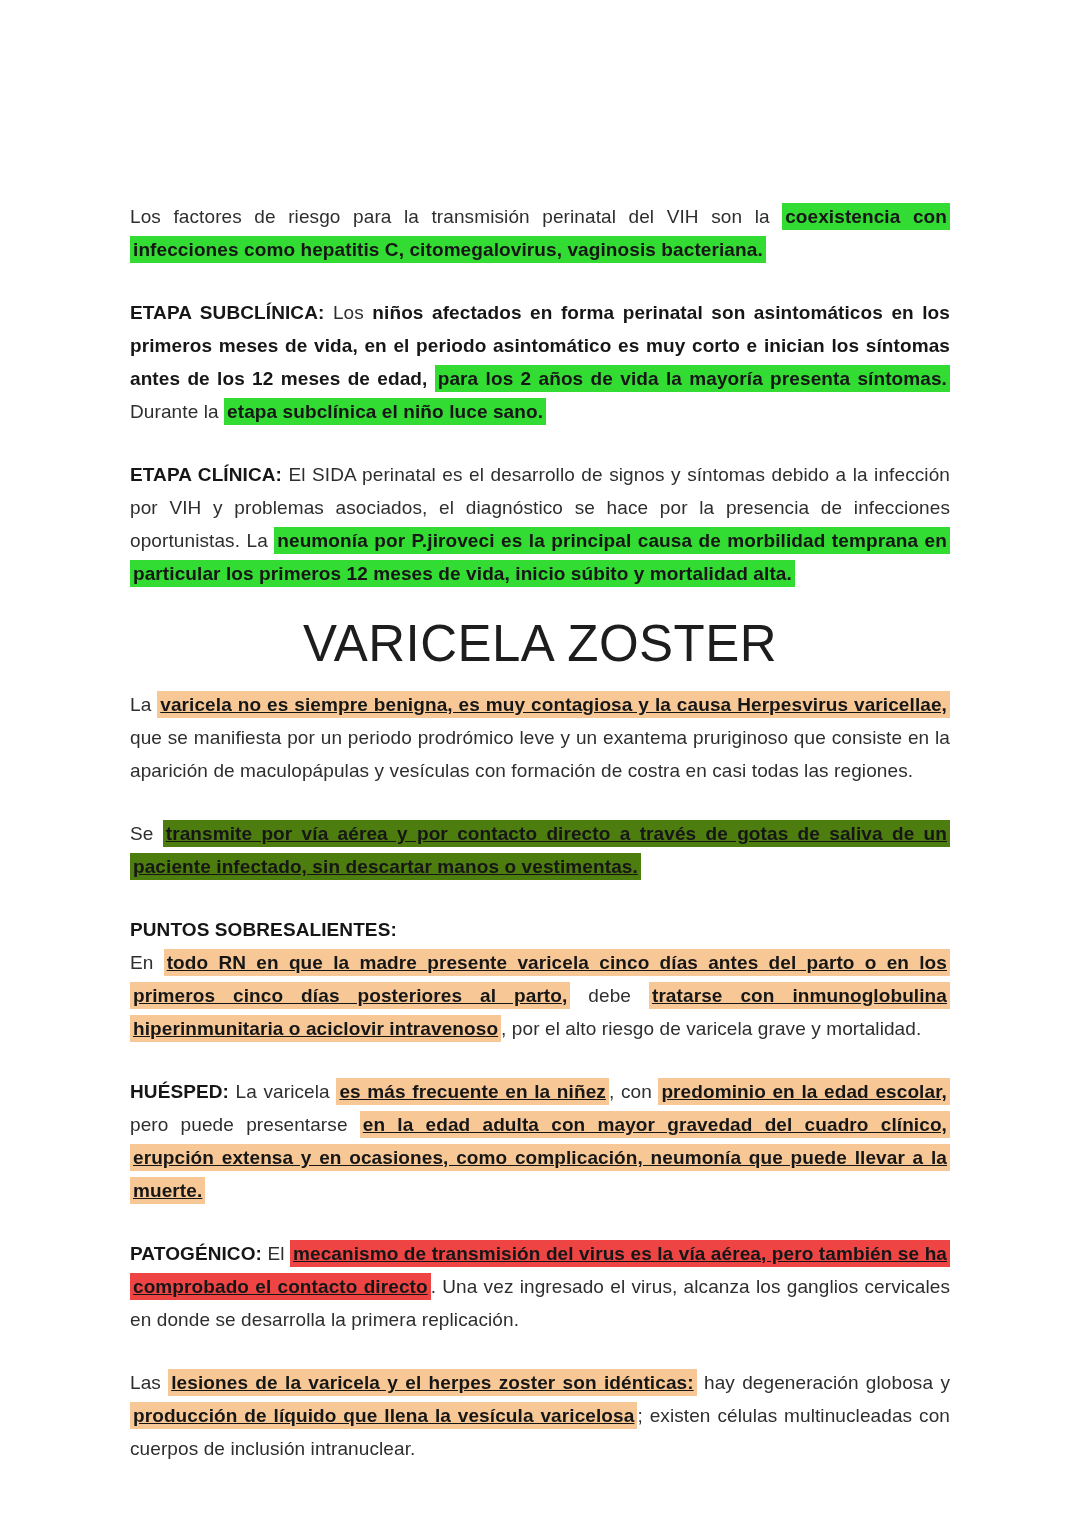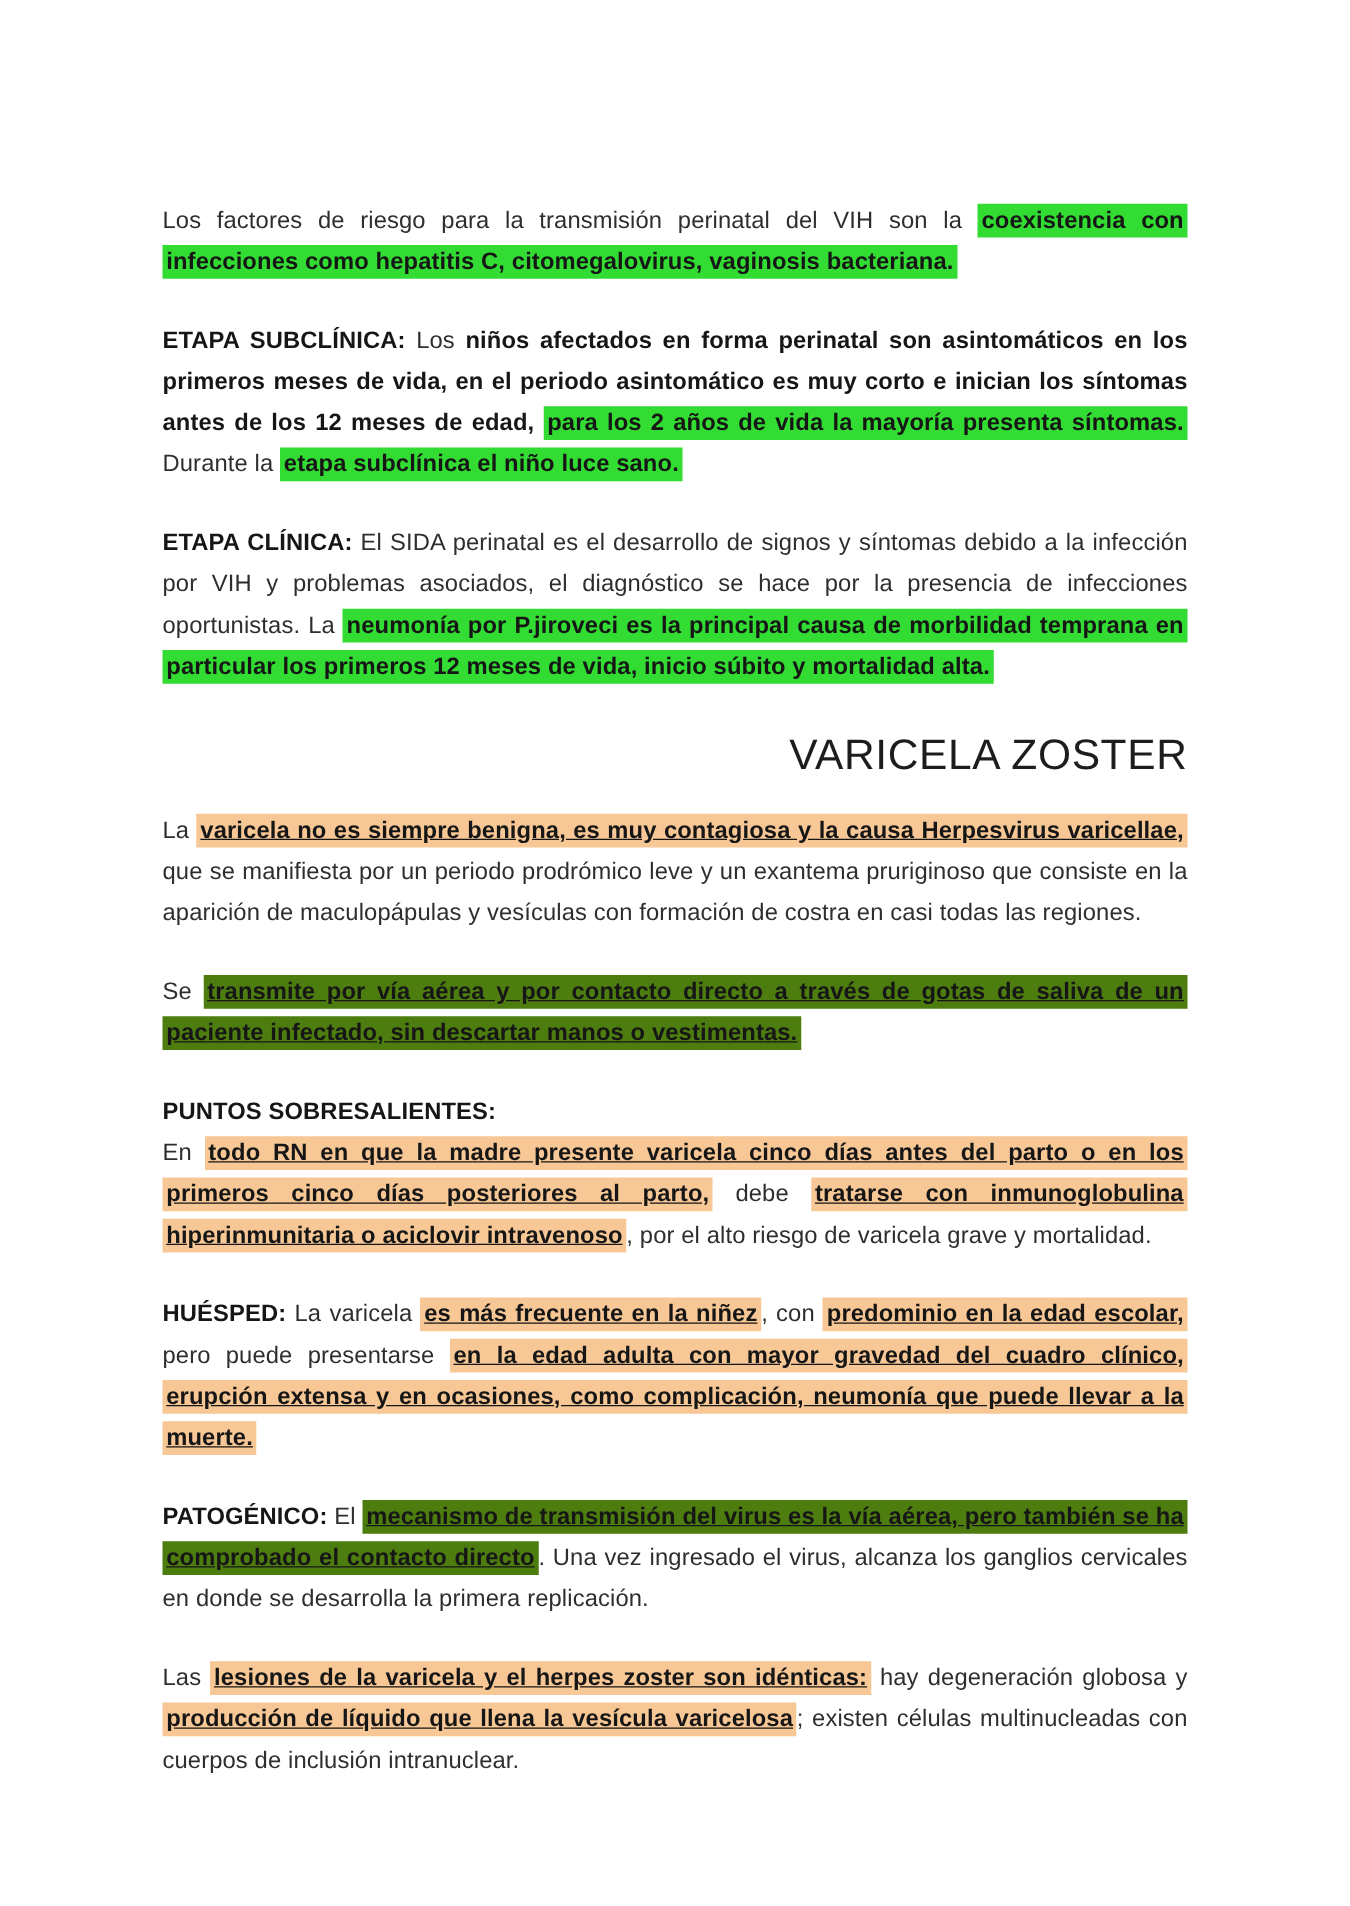--- a/index.html
+++ b/index.html
@@ -11,37 +11,38 @@
   body {
     width: 1080px;
     height: 1525px;
     overflow: hidden;
     font-family: "Liberation Sans", sans-serif;
     color: #2e2e2e;
   }
   .page {
     padding: 160px 130px 0 130px;
     width: 1080px;
+    margin-top: 40px;
   }
   .para {
     font-size: 19px;
     line-height: 33px;
     letter-spacing: 0.1px;
     margin: 0 0 30px 0;
     text-align: justify;
   }
   .heading {
     font-family: "Liberation Sans", sans-serif;
     font-weight: 400;
-    font-size: 34px;
+    font-size: 51px;
     line-height: 48px;
     letter-spacing: 0.5px;
     color: #1d1d1d;
     margin: 24px 0 20px 0;
-    text-align: right;
+    text-align: center;
   }
   .b {
     font-weight: 700;
     color: #161616;
   }
   .hl-green {
     padding: 3px 3px;
     -webkit-box-decoration-break: clone;
     box-decoration-break: clone;
   }
@@ -57,15 +58,15 @@
 
 <main class="page">
     <p class="para"><span>Los factores de riesgo para la transmisión perinatal del VIH son la </span><span class="b hl-green" style="background-color: rgb(51, 220, 51);">coexistencia con infecciones como hepatitis C, citomegalovirus, vaginosis bacteriana.</span></p>
     <p class="para"><span class="b">ETAPA SUBCLÍNICA: </span><span>Los </span><span class="b">niños afectados en forma perinatal son asintomáticos en los primeros meses de vida, en el periodo asintomático es muy corto e inician los síntomas antes de los 12 meses de edad, </span><span class="b hl-green" style="background-color: rgb(51, 220, 51);">para los 2 años de vida la mayoría presenta síntomas.</span><span> Durante la </span><span class="b hl-green" style="background-color: rgb(51, 220, 51);">etapa subclínica el niño luce sano.</span></p>
     <p class="para"><span class="b">ETAPA CLÍNICA: </span><span>El SIDA perinatal es el desarrollo de signos y síntomas debido a la infección por VIH y problemas asociados, el diagnóstico se hace por la presencia de infecciones oportunistas. La </span><span class="b hl-green" style="background-color: rgb(51, 220, 51);">neumonía por P.jiroveci es la principal causa de morbilidad temprana en particular los primeros 12 meses de vida, inicio súbito y mortalidad alta.</span></p>
     <h1 class="heading">VARICELA ZOSTER</h1>
     <p class="para"><span>La </span><span class="b hl-orange" style="background-color: rgb(247, 199, 149);">varicela no es siempre benigna, es muy contagiosa y la causa Herpesvirus varicellae,</span><span> que se manifiesta por un periodo prodrómico leve y un exantema pruriginoso que consiste en la aparición de maculopápulas y vesículas con formación de costra en casi todas las regiones.</span></p>
     <p class="para"><span>Se </span><span class="b hl-orange" style="background-color: #4d7c0f;">transmite por vía aérea y por contacto directo a través de gotas de saliva de un paciente infectado, sin descartar manos o vestimentas.</span></p>
     <p class="para"><span class="b">PUNTOS SOBRESALIENTES:</span><br><span>En </span><span class="b hl-orange" style="background-color: rgb(247, 199, 149);">todo RN en que la madre presente varicela cinco días antes del parto o en los primeros cinco días posteriores al parto,</span><span> debe </span><span class="b hl-orange" style="background-color: rgb(247, 199, 149);">tratarse con inmunoglobulina hiperinmunitaria o aciclovir intravenoso</span><span>, por el alto riesgo de varicela grave y mortalidad.</span></p>
     <p class="para"><span class="b">HUÉSPED: </span><span>La varicela </span><span class="b hl-orange" style="background-color: rgb(247, 199, 149);">es más frecuente en la niñez</span><span>, con </span><span class="b hl-orange" style="background-color: rgb(247, 199, 149);">predominio en la edad escolar,</span><span> pero puede presentarse </span><span class="b hl-orange" style="background-color: rgb(247, 199, 149);">en la edad adulta con mayor gravedad del cuadro clínico, erupción extensa y en ocasiones, como complicación, neumonía que puede llevar a la muerte.</span></p>
-    <p class="para"><span class="b">PATOGÉNICO: </span><span>El </span><span class="b hl-orange" style="background-color: #4d7c0f;">mecanismo de transmisión del virus es la vía aérea, pero también se ha comprobado el contacto directo</span><span>. Una vez ingresado el virus, alcanza los ganglios cervicales en donde se desarrolla la primera replicación.</span></p>
+    <p class="para"><span class="b">PATOGÉNICO: </span><span>El </span><span class="b hl-orange" style="background-color: #ef4444;">mecanismo de transmisión del virus es la vía aérea, pero también se ha comprobado el contacto directo</span><span>. Una vez ingresado el virus, alcanza los ganglios cervicales en donde se desarrolla la primera replicación.</span></p>
     <p class="para"><span>Las </span><span class="b hl-orange" style="background-color: rgb(247, 199, 149);">lesiones de la varicela y el herpes zoster son idénticas:</span><span> hay degeneración globosa y </span><span class="b hl-orange" style="background-color: rgb(247, 199, 149);">producción de líquido que llena la vesícula varicelosa</span><span>; existen células multinucleadas con cuerpos de inclusión intranuclear.</span></p>
   </main>
 
 </body></html>

